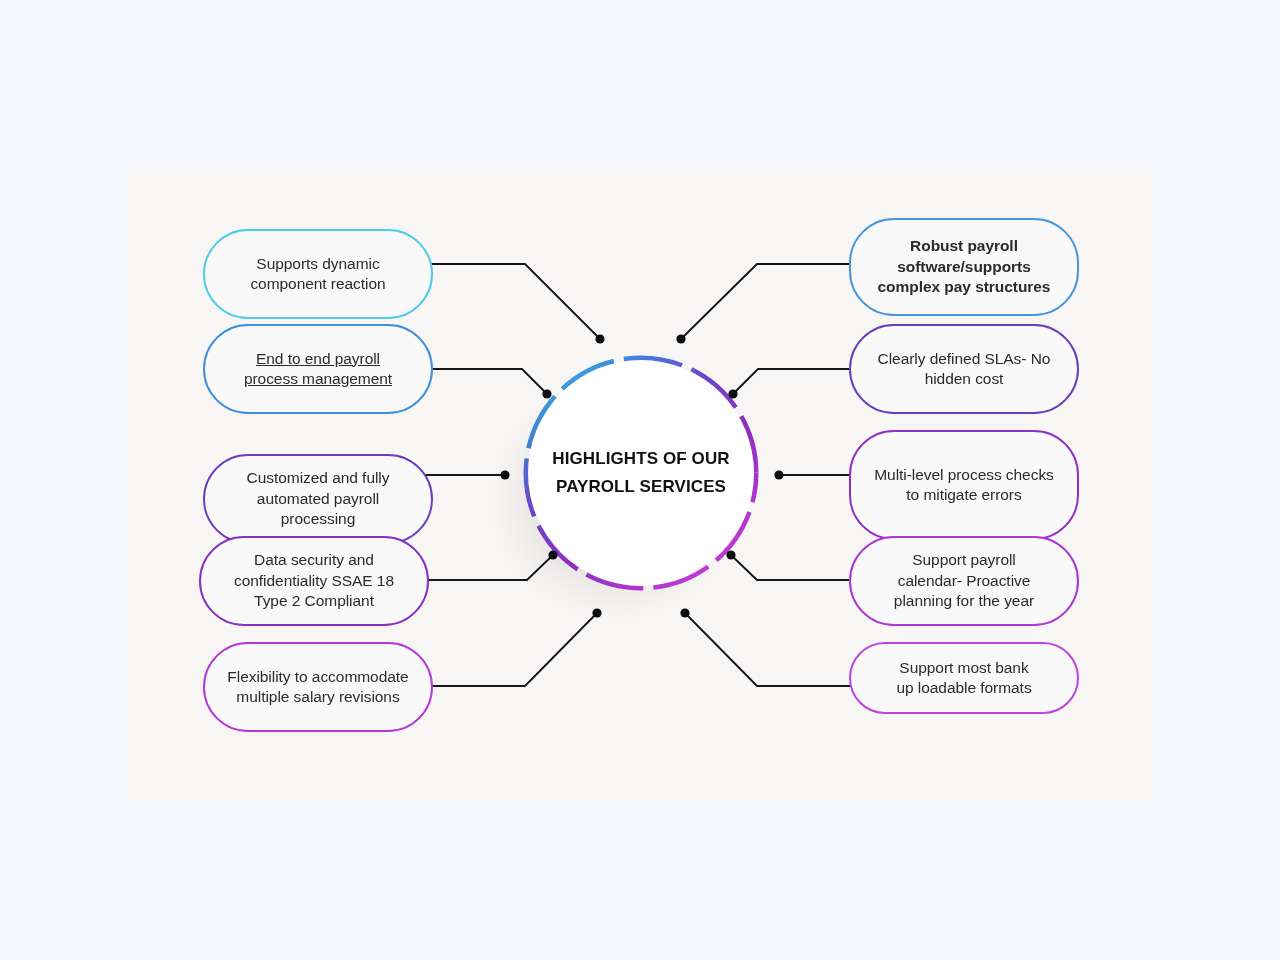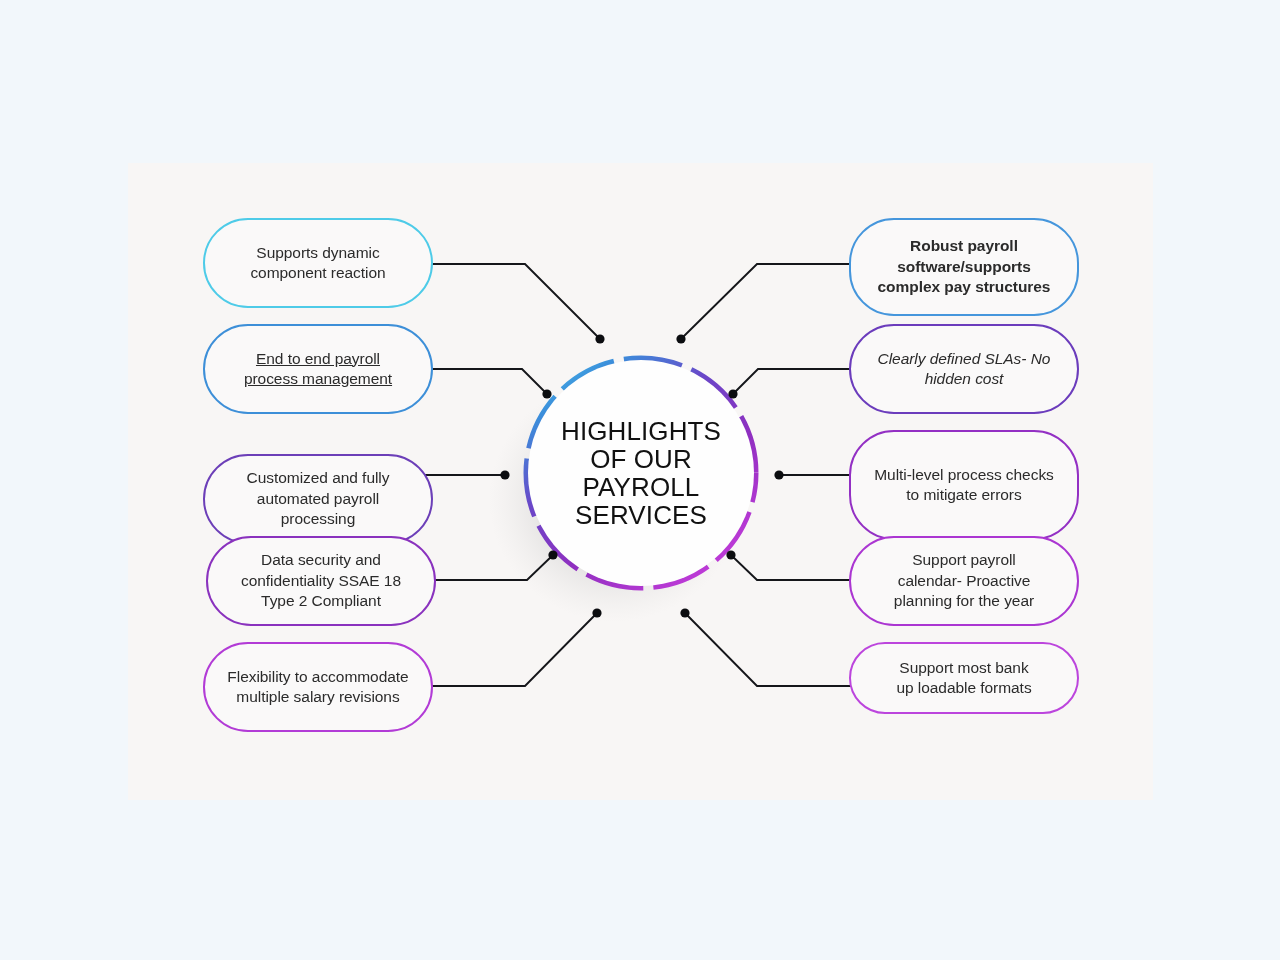--- a/index.html
+++ b/index.html
@@ -62,23 +62,23 @@
     height: 226px;
     border-radius: 50%;
     background: #fefefe;
     display: flex;
     align-items: center;
     justify-content: center;
   }
   .center-title {
     width: 200px;
     text-align: center;
-    font-size: 26px;
+    font-size: 17px;
     line-height: 28px;
-    font-weight: normal;
+    font-weight: bold;
     color: #111111;
     letter-spacing: 0.1px;
     white-space: pre-line;
   }
 </style>
 </head>
 <body style="background: rgb(242, 247, 251);">
 
 <div id="stage">
 
@@ -139,49 +139,49 @@
         <circle cx="685" cy="613" r="4.6" fill="#0c0d10"></circle>
       </g>
   </svg>
 
   <div class="center-disc">
     <div class="center-title">HIGHLIGHTS OF OUR
 PAYROLL SERVICES</div>
   </div>
 
   <div id="left-nodes">
-      <div class="node" style="left: 203px; top: 218px; width: 230px; height: 90px; border-color: rgb(78, 203, 232); border-radius: 45px;">
+      <div class="node" style="left: 203px; top: 229px; width: 230px; height: 90px; border-color: rgb(78, 203, 232); border-radius: 45px;">
         <span class="node-text">Supports dynamic
 component reaction</span>
       </div>
       <div class="node" style="left: 203px; top: 324px; width: 230px; height: 90px; border-color: rgb(61, 143, 216); border-radius: 45px; text-decoration: underline;">
         <span class="node-text">End to end payroll
 process management</span>
       </div>
       <div class="node" style="left: 203px; top: 430px; width: 230px; height: 90px; border-color: rgb(108, 63, 184); border-radius: 45px; margin-top: 24px;">
         <span class="node-text">Customized and fully
 automated payroll processing</span>
       </div>
-      <div class="node" style="left: 206px; top: 536px; width: 230px; height: 90px; border-color: rgb(138, 50, 190); border-radius: 45px;">
+      <div class="node" style="left: 199px; top: 536px; width: 230px; height: 90px; border-color: rgb(138, 50, 190); border-radius: 45px;">
         <span class="node-text">Data security and
 confidentiality SSAE 18
 Type 2 Compliant</span>
       </div>
       <div class="node" style="left: 203px; top: 642px; width: 230px; height: 90px; border-color: rgb(178, 59, 214); border-radius: 45px;">
         <span class="node-text">Flexibility to accommodate
 multiple salary revisions</span>
       </div>
     </div>
   <div id="right-nodes">
       <div class="node" style="left: 849px; top: 218px; width: 230px; height: 98px; border-color: rgb(69, 150, 220); border-radius: 45px; font-weight: bold;">
         <span class="node-text">Robust payroll
 software/supports
 complex pay structures</span>
       </div>
-      <div class="node" style="left: 849px; top: 324px; width: 230px; height: 90px; border-color: rgb(107, 60, 188); border-radius: 45px; font-style: italic;">
+      <div class="node" style="left: 849px; top: 324px; width: 230px; height: 90px; border-color: rgb(107, 60, 188); border-radius: 45px;">
         <span class="node-text">Clearly defined SLAs- No
 hidden cost</span>
       </div>
       <div class="node" style="left: 849px; top: 430px; width: 230px; height: 110px; border-color: rgb(147, 48, 196); border-radius: 45px;">
         <span class="node-text">Multi-level process checks
 to mitigate errors</span>
       </div>
       <div class="node" style="left: 849px; top: 536px; width: 230px; height: 90px; border-color: rgb(171, 54, 210); border-radius: 45px;">
         <span class="node-text">Support payroll
 calendar- Proactive

